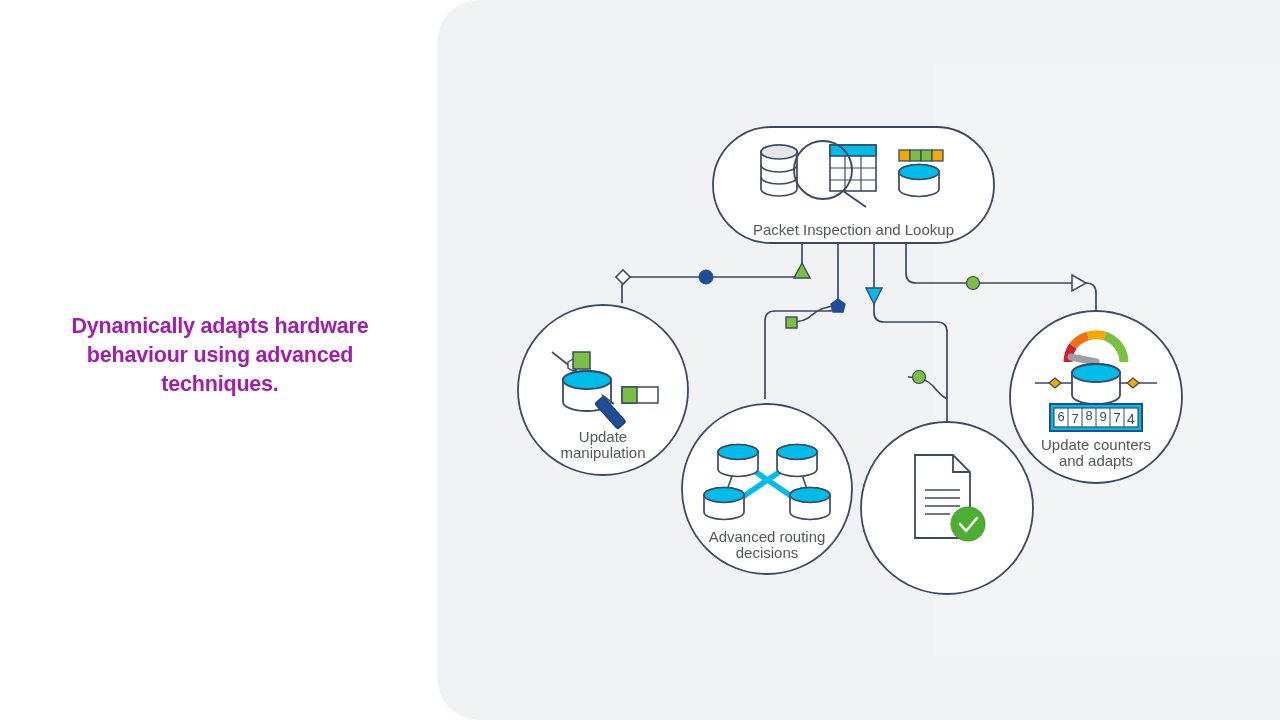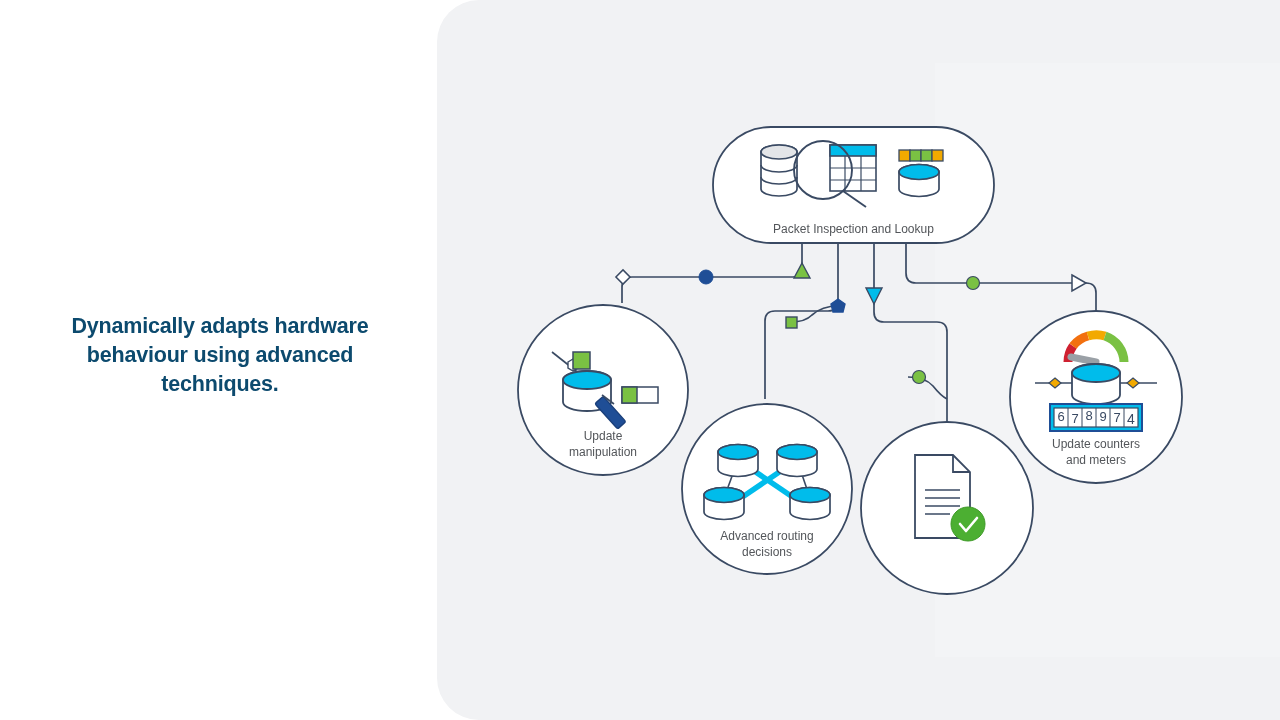--- a/index.html
+++ b/index.html
@@ -13,21 +13,21 @@
 
   
   #headline {
     position:absolute;
     left:40px; top:312px;
     width:360px;
     text-align:center;
     font-size:21.5px;
     font-weight:bold;
     line-height:29px;
-    color:#0c4a6e;
+    color:#a21caf;
     letter-spacing:-0.2px;
   }
 
   
   #panel {
     position:absolute;
     left:437px; top:0px;
     width:843px; height:720px;
     background:#f1f2f4;
     border-top-left-radius:42px;
@@ -40,21 +40,21 @@
     background:#f3f4f6;
   }
 
   #diagram { position:absolute; left:0; top:0; width:1280px; height:720px; }
   svg#canvas { position:absolute; left:0; top:0; }
 
   .nodelabel {
     position:absolute;
     text-align:center;
     color:#53565a;
-    font-size:12px;
+    font-size:15px;
     line-height:15.5px;
     white-space:pre-line;
   }
 </style>
 </head>
 <body>
 
 <div id="stage">
 
   <div id="panel">
@@ -241,16 +241,16 @@
     <div class="nodelabel" style="left:713px; top:222px; width:281px;">Packet Inspection and Lookup</div>
 
     <div class="nodelabel" style="left:533px; top:429px; width:140px;">Update
 manipulation</div>
 
     <div class="nodelabel" style="left:687px; top:529px; width:160px;">Advanced routing
 decisions</div>
 
 
     <div class="nodelabel" style="left:1026px; top:437px; width:140px;">Update counters
-and meters</div>
+and adapts</div>
 
   </div>
 </div>
 
 </body></html>

